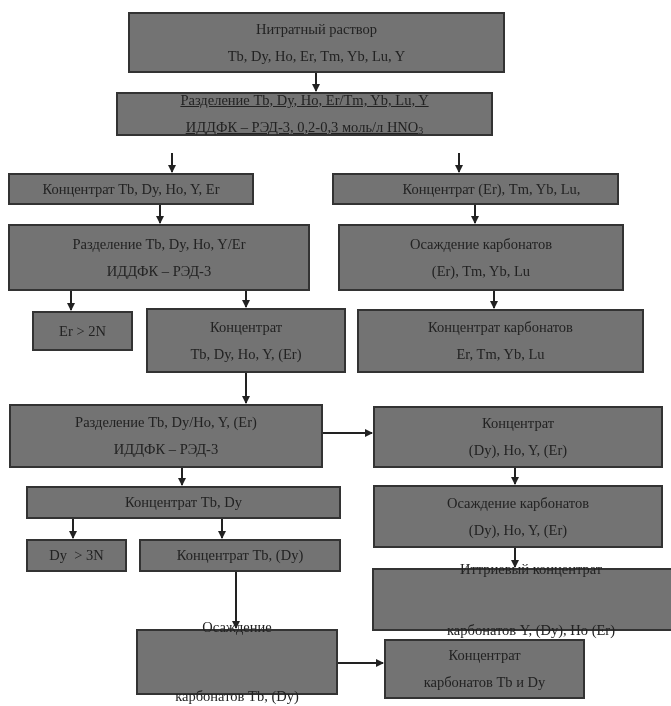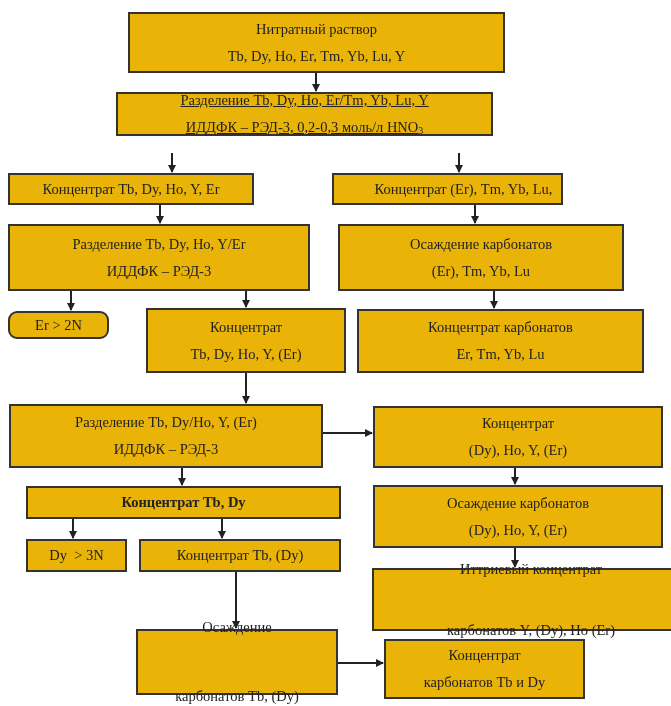--- a/index.html
+++ b/index.html
@@ -1,18 +1,18 @@
 <!DOCTYPE html>
 <html><head>
 <meta charset="utf-8">
 <style>
   html, body { margin:0; padding:0; background:#ffffff; }
   body { width:671px; height:706px; position:relative; overflow:hidden;
          font-family:"Liberation Serif", "DejaVu Serif", serif; color:#222; }
-  .box { position:absolute; border:2px solid #333; box-sizing:border-box; background:#eab308;
+  .box { position:absolute; border:2px solid #333; box-sizing:border-box; background:#737373;
          display:flex; flex-direction:column; justify-content:center; align-items:center;
          font-size:14.5px; line-height:27px; text-align:center; }
   .box span { display:block; white-space:nowrap; }
   svg.lines { position:absolute; left:0; top:0; width:671px; height:706px; }
   sub { font-size:10px; vertical-align:-2px; line-height:0; }
 </style>
 </head>
 <body>
 
 <svg class="lines" xmlns="http://www.w3.org/2000/svg">
@@ -49,35 +49,35 @@
 
 <div class="box" style="left:116px;top:92px;width:377px;height:44px;text-decoration:underline;">
   <span>Разделение Tb, Dy, Ho, Er/Tm, Yb, Lu, Y</span>
   <span><span style="display:inline">ИДДФК – РЭД-3, 0,2-0,3 моль/л HNO</span><sub>3</sub></span>
 </div>
 
 <div class="box" style="left:8px;top:173px;width:246px;height:32px;">
   <span>Концентрат Tb, Dy, Ho, Y, Er</span>
 </div>
 
-<div class="box" style="left:332px;top:173px;width:231px;height:32px;padding-left:32px;">
+<div class="box" style="left:332px;top:173px;width:287px;height:32px;padding-left:32px;">
   <span>Концентрат (Er), Tm, Yb, Lu,</span>
 </div>
 
 <div class="box" style="left:8px;top:224px;width:302px;height:67px;">
   <span>Разделение Tb, Dy, Ho, Y/Er</span>
   <span>ИДДФК – РЭД-3</span>
 </div>
 
 <div class="box" style="left:338px;top:224px;width:286px;height:67px;">
   <span>Осаждение карбонатов</span>
   <span>(Er), Tm, Yb, Lu</span>
 </div>
 
-<div class="box" style="left:8px;top:311px;width:101px;height:28px;border-radius:9px;">
+<div class="box" style="left:32px;top:311px;width:101px;height:40px;">
   <span>Er &gt; 2N</span>
 </div>
 
 <div class="box" style="left:146px;top:308px;width:200px;height:65px;">
   <span>Концентрат</span>
   <span>Tb, Dy, Ho, Y, (Er)</span>
 </div>
 
 <div class="box" style="left:357px;top:309px;width:287px;height:64px;">
   <span>Концентрат карбонатов</span>
@@ -87,21 +87,21 @@
 <div class="box" style="left:9px;top:404px;width:314px;height:64px;">
   <span>Разделение Tb, Dy/Ho, Y, (Er)</span>
   <span>ИДДФК – РЭД-3</span>
 </div>
 
 <div class="box" style="left:373px;top:406px;width:290px;height:62px;">
   <span>Концентрат</span>
   <span>(Dy), Ho, Y, (Er)</span>
 </div>
 
-<div class="box" style="left:26px;top:486px;width:315px;height:33px;font-weight:bold;">
+<div class="box" style="left:26px;top:486px;width:315px;height:33px;">
   <span>Концентрат Tb, Dy</span>
 </div>
 
 <div class="box" style="left:373px;top:485px;width:290px;height:63px;">
   <span>Осаждение карбонатов</span>
   <span>(Dy), Ho, Y, (Er)</span>
 </div>
 
 <div class="box" style="left:26px;top:539px;width:101px;height:33px;">
   <span style="white-space:pre">Dy  &gt; 3N</span>

